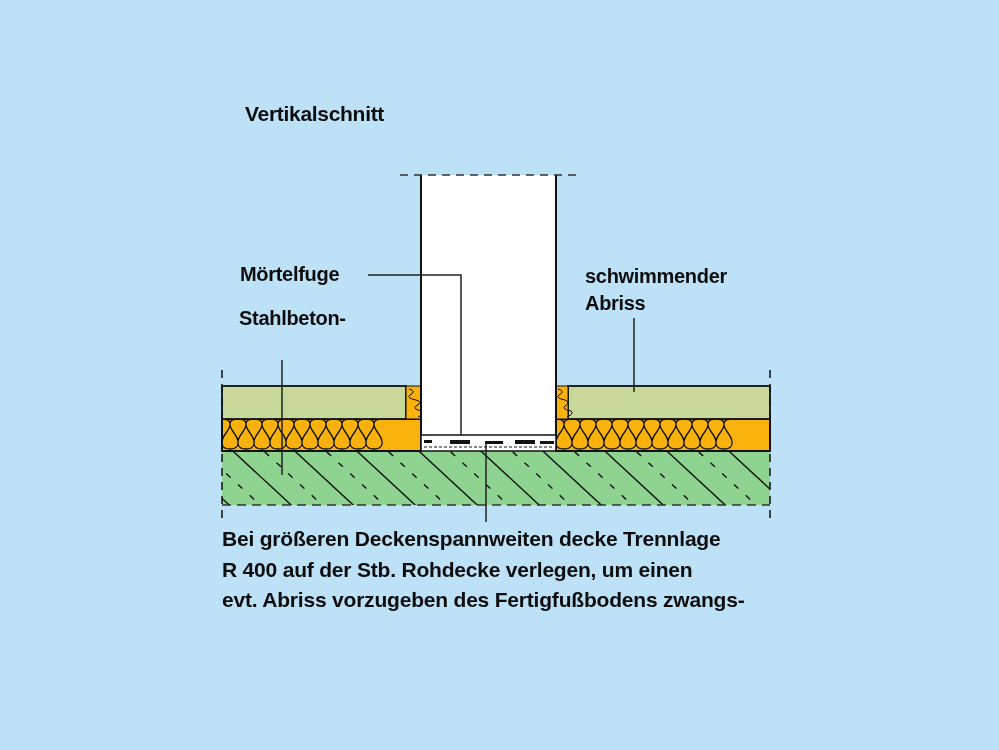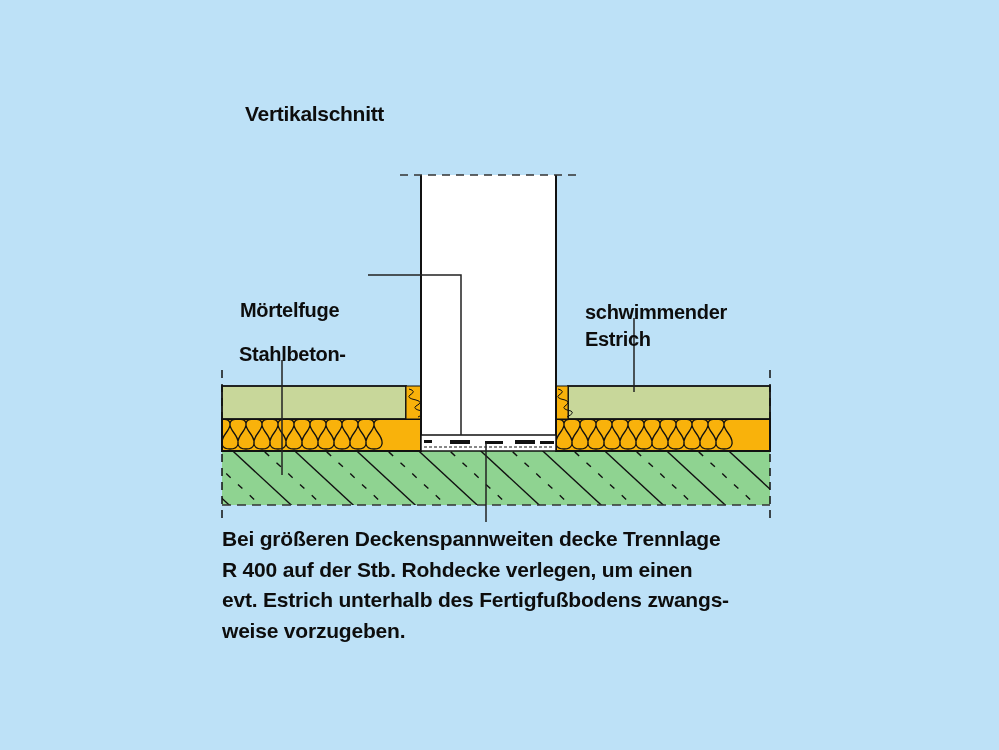--- a/index.html
+++ b/index.html
@@ -11,21 +11,20 @@
     font-family: "Liberation Sans", "DejaVu Sans", sans-serif;
     color: #0d0d0d;
   }
   .title {
     position: absolute; left: 245px; top: 102px;
     font-size: 21px; font-weight: bold; letter-spacing: -0.3px; text-align: center;
   }
   .label {
     position: absolute; font-size: 20px; font-weight: bold; line-height: 27px;
     letter-spacing: -0.3px;
-    margin-top: 36px;
   }
   .lbl-moertel { left: 240px; top: 261px; }
   .lbl-stahl { left: 239px; top: 305px; width: 150px; }
   .lbl-estrich { left: 585px; top: 263px; width: 200px; }
   .note {
     position: absolute; left: 222px; top: 524px; width: 580px;
     font-size: 21px; font-weight: bold; line-height: 30.5px;
     letter-spacing: -0.2px;
   }
   svg.diagram { position: absolute; left: 0; top: 0; }
@@ -133,21 +132,20 @@
   <line x1="634" y1="318" x2="634" y2="392" stroke="#222" stroke-width="1.5"></line>
   <line x1="486" y1="443" x2="486" y2="522" stroke="#222" stroke-width="1.5"></line>
 </svg>
 
 <div class="label lbl-moertel">Mörtelfuge</div>
 <div class="label lbl-stahl">
   <div>Stahlbeton-</div>
 </div>
 <div class="label lbl-estrich">
   <div>schwimmender</div>
-  <div>Estrich</div>
+  <div>Abriss</div>
 </div>
 
 <div class="note">
   <div>Bei größeren Deckenspannweiten decke Trennlage</div>
   <div>R 400 auf der Stb. Rohdecke verlegen, um einen</div>
-  <div>evt. Estrich unterhalb des Fertigfußbodens zwangs-</div>
-  <div>weise vorzugeben.</div>
+  <div>evt. Abriss vorzugeben des Fertigfußbodens zwangs-</div>
 </div>
 
 </body></html>

